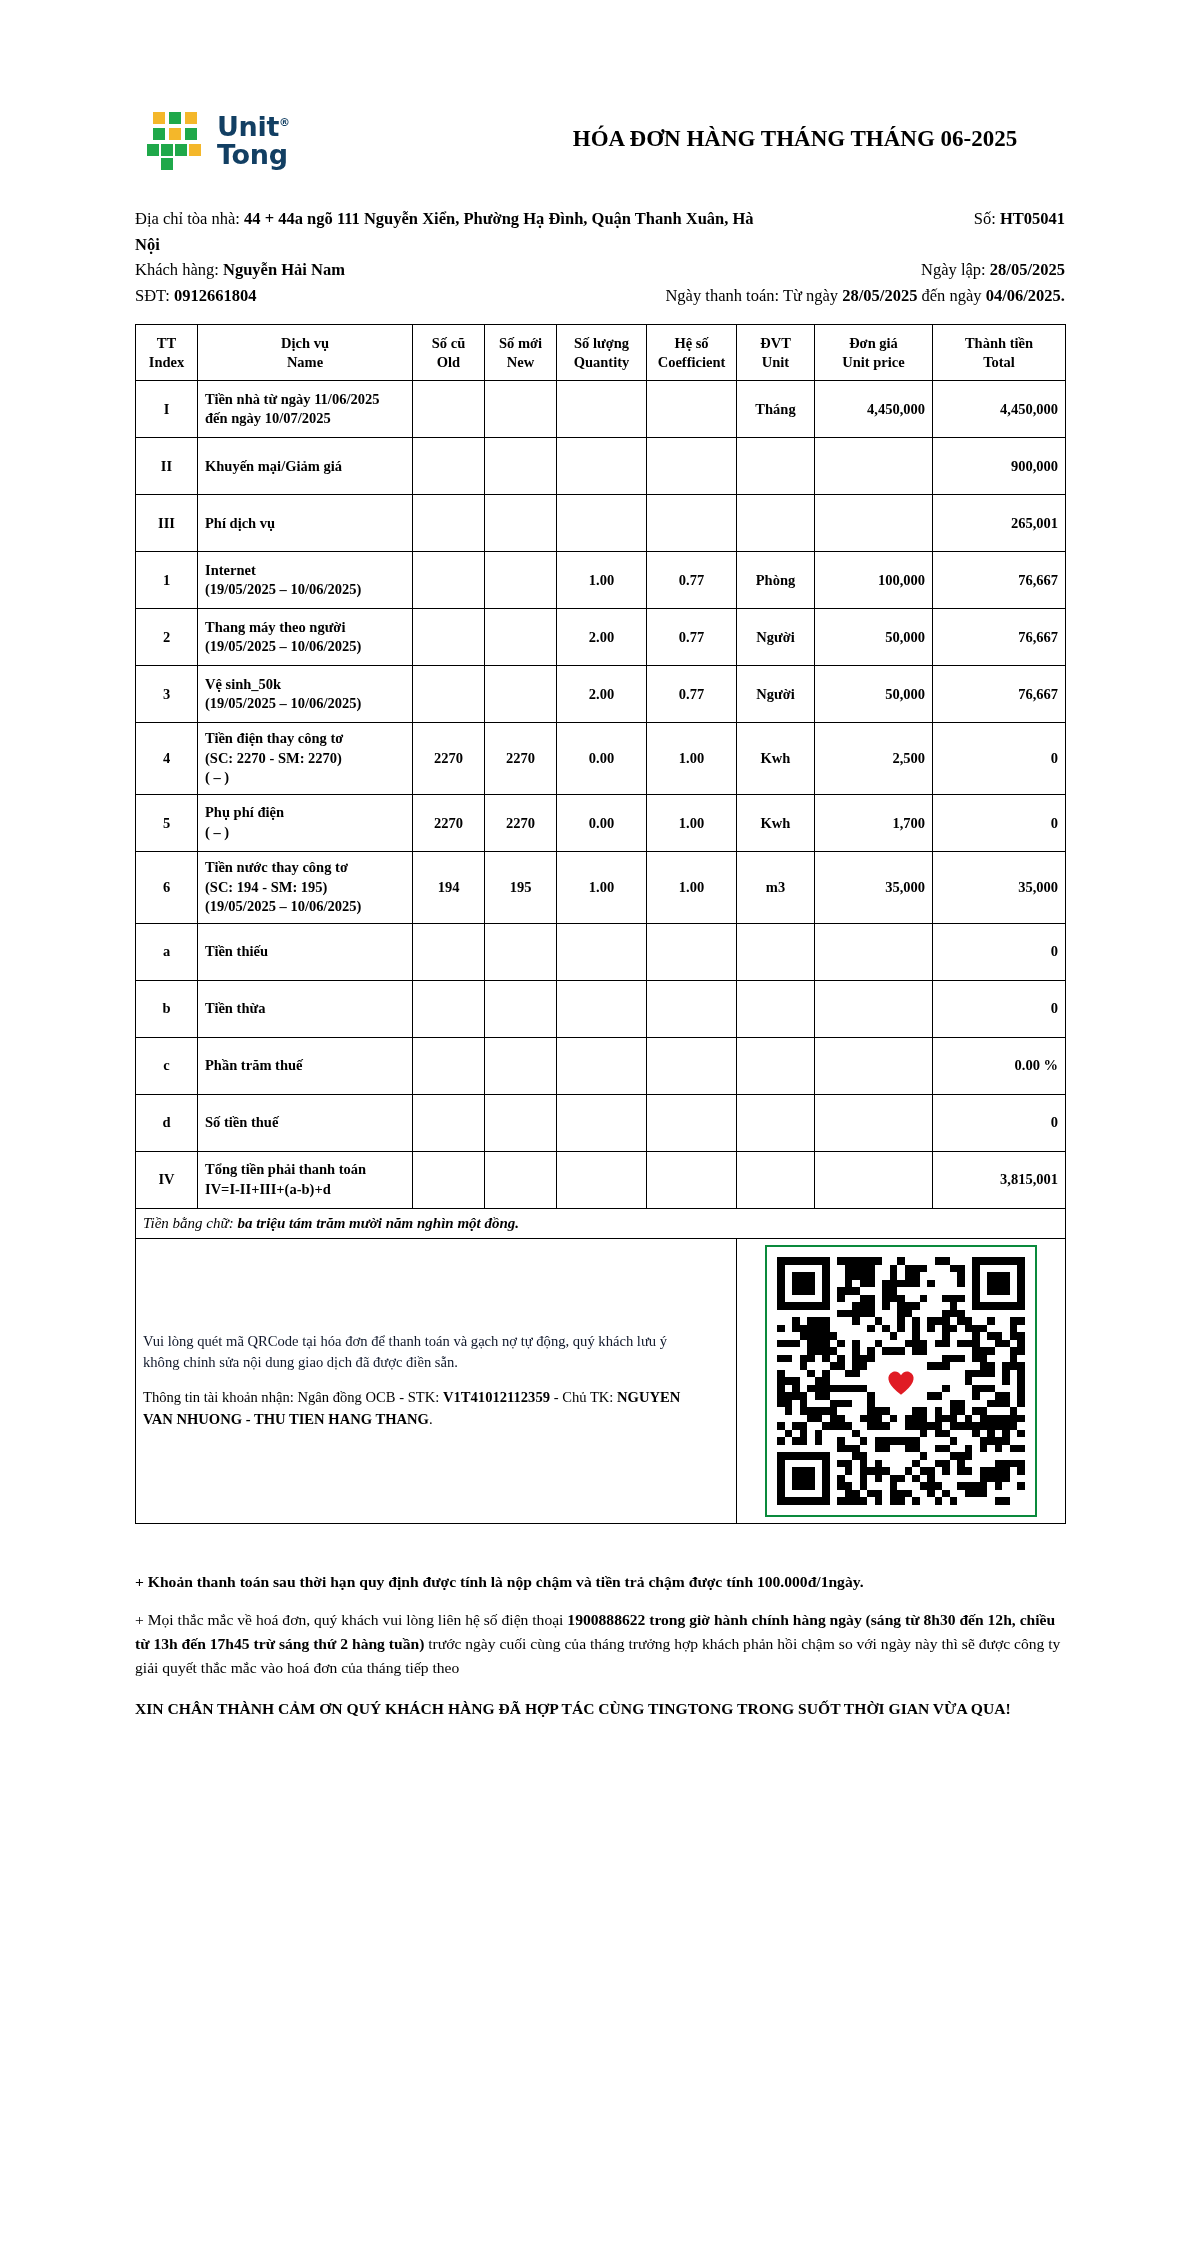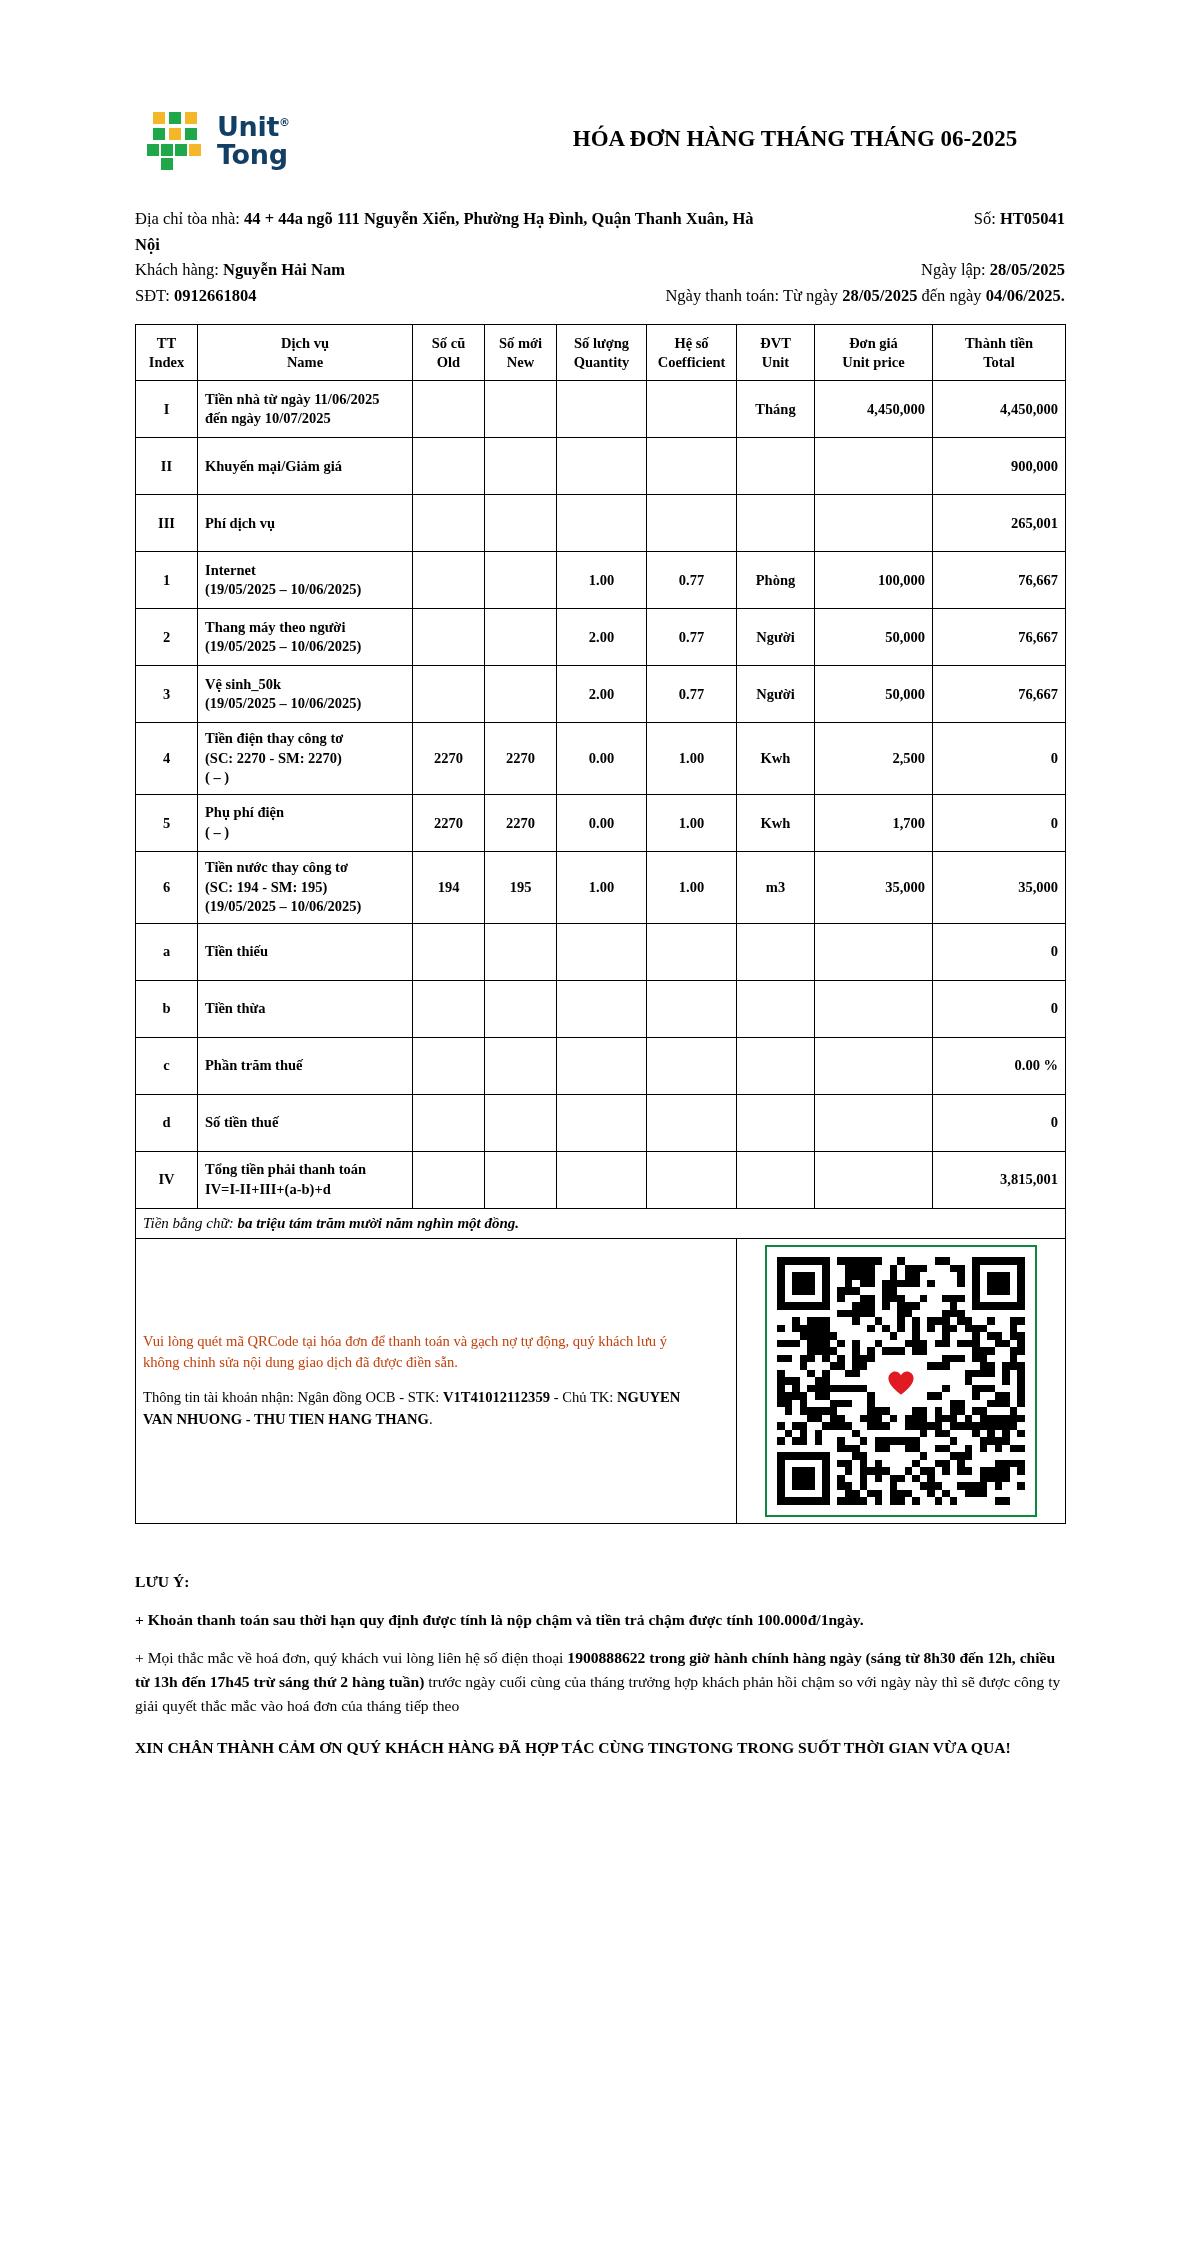--- a/index.html
+++ b/index.html
@@ -115,21 +115,21 @@
     font-size: 15px;
   }
   .words-cell b { font-style: italic; }
 
   
   .pay-cell {
     padding: 22px 16px 22px 38px;
     vertical-align: top;
   }
   .pay-note {
-    color: #c2410c;
+    color: #0f172a;
     font-size: 14.6px;
     line-height: 1.45;
     margin-bottom: 14px;
     max-width: 560px;
   }
   .pay-bank {
     font-size: 14.6px;
     line-height: 1.5;
     max-width: 560px;
   }
@@ -518,21 +518,20 @@
                 <path d="M16 29 C4 20 2 13 6 9 C9.5 5.5 14 7 16 10.5 C18 7 22.5 5.5 26 9 C30 13 28 20 16 29 Z" fill="#e01b24"></path>
               </svg>
             </div>
           </div>
         </td>
       </tr>
     </tbody>
   </table>
 
   <div class="notes">
-    <div class="hd">LƯU Ý:</div>
     <p><b>+ Khoản thanh toán sau thời hạn quy định được tính là nộp chậm và tiền trả chậm được tính 100.000đ/1ngày.</b></p>
     <p>
       <span>+ Mọi thắc mắc về hoá đơn, quý khách vui lòng liên hệ số điện thoại</span>
       <b>1900888622</b>
       <b>trong giờ hành chính hàng ngày (sáng từ 8h30 đến 12h, chiều từ 13h đến 17h45 trừ sáng thứ 2 hàng tuần)</b>
       <span>trước ngày cuối cùng của tháng trưởng hợp khách phản hồi chậm so với ngày này thì sẽ được công ty giải quyết thắc mắc vào hoá đơn của tháng tiếp theo</span>
     </p>
     <div class="thanks">XIN CHÂN THÀNH CẢM ƠN QUÝ KHÁCH HÀNG ĐÃ HỢP TÁC CÙNG TINGTONG TRONG SUỐT THỜI GIAN VỪA QUA!</div>
   </div>
 

